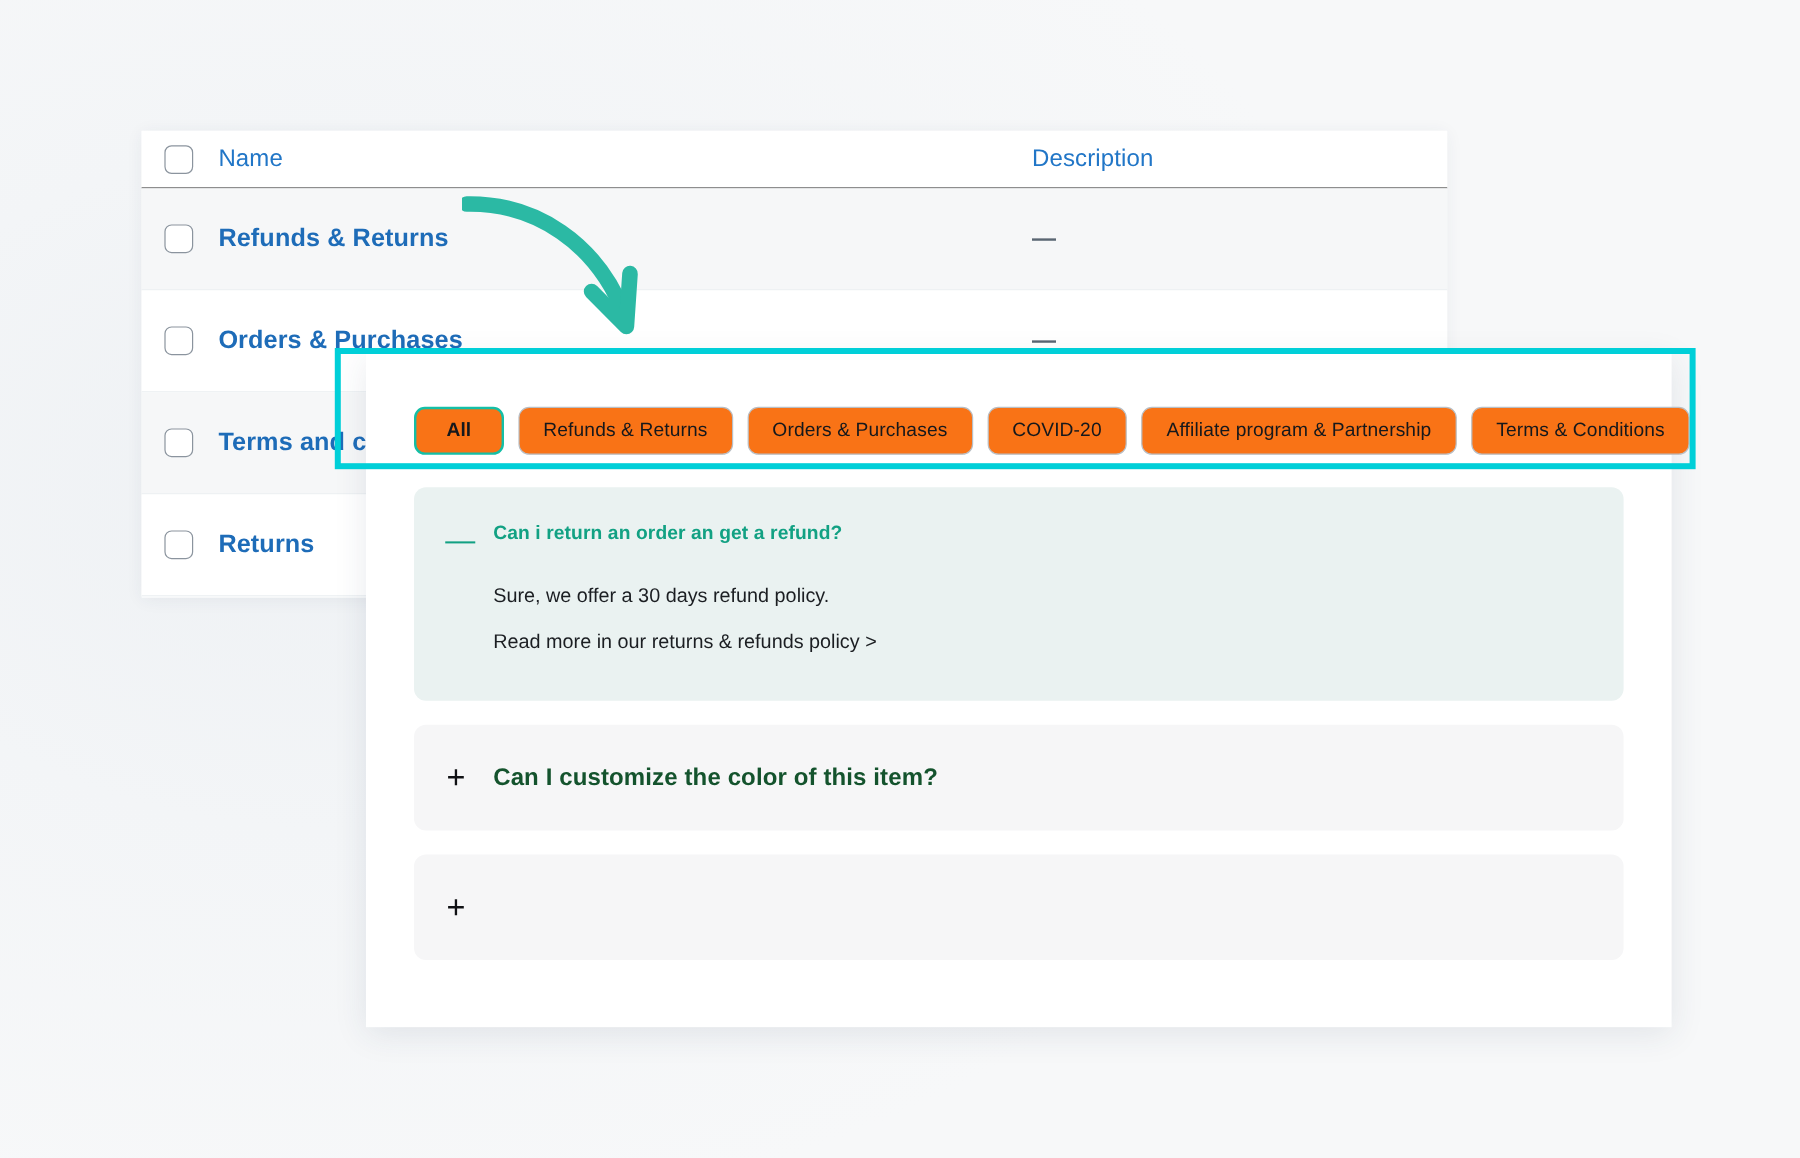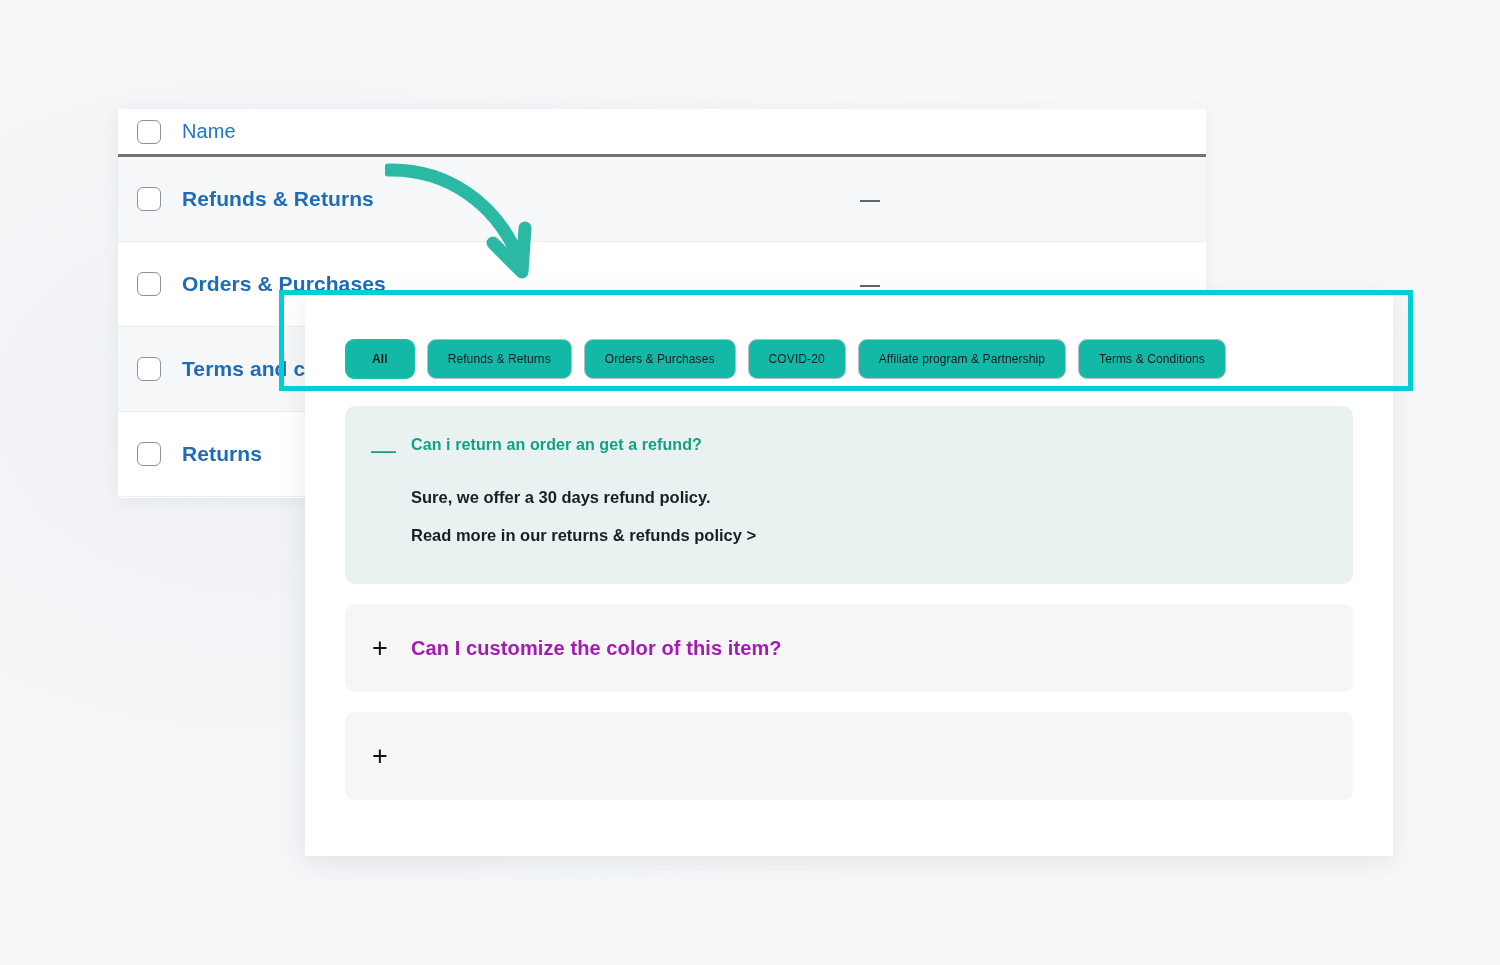--- a/index.html
+++ b/index.html
@@ -34,21 +34,21 @@
     height: 389px;
     background: #ffffff;
     box-shadow: 0 2px 14px rgba(36, 58, 84, 0.07);
   }
 
   .tbl-header {
     display: flex;
     align-items: center;
     height: 48px;
     background: #ffffff;
-    border-bottom: 3px solid #737373;
+    border-bottom: 1px solid #737373;
   }
 
   .tbl-row {
     display: flex;
     align-items: center;
     height: 85px;
     border-bottom: 1px solid #eceff2;
   }
   .tbl-row.shade { background: #f6f7f8; }
   .tbl-row.plain { background: #ffffff; }
@@ -123,23 +123,23 @@
     align-items: center;
     gap: 12px;
     padding: 34px 40px 0 40px;
     height: 96px;
   }
 
   .tab {
     height: 40px;
     border-radius: 9px;
     border: 1.4px solid #b9bec4;
-    background: #14b8a6;
+    background: #f97316;
     color: #15181c;
-    font-size: 12px;
+    font-size: 16px;
     font-weight: 400;
     display: flex;
     align-items: center;
     justify-content: center;
     padding: 0 20px;
     white-space: nowrap;
     letter-spacing: .1px;
   }
   .tab.active {
     border: 2px solid #14bfa6;
@@ -180,27 +180,27 @@
   .acc-item.open .acc-sign { color: #12a183; margin-top: 2px; }
   .acc-item.closed .acc-sign { color: #101114; font-size: 27px; }
 
   .acc-q-open {
     color: #12a183;
     font-size: 16px;
     font-weight: 700;
     letter-spacing: .1px;
   }
   .acc-q-closed {
-    color: #a21caf;
+    color: #14532d;
     font-size: 20px;
     font-weight: 700;
     letter-spacing: .1px;
   }
 
-  .acc-body { padding: 22px 22px 36px 66px; font-weight: bold; }
+  .acc-body { padding: 22px 22px 36px 66px; }
   .acc-line {
     color: #1b1e22;
     font-size: 16.5px;
     line-height: 1.55;
     margin-bottom: 12px;
   }
   .acc-line:last-child { margin-bottom: 0; }
 
   
   .highlight-box {
@@ -219,20 +219,23 @@
 <div class="backdrop"></div>
 
 <div class="table-card">
 
   <div class="tbl-header">
     <div class="cell-check">
       <div class="chk"></div>
     </div>
     <div class="cell-name">
       <span class="hdr-text">Name</span>
+    </div>
+    <div class="cell-desc">
+      <span class="hdr-text">Description</span>
     </div>
   </div>
 
   <div class="tbl-row shade">
     <div class="cell-check">
       <div class="chk"></div>
     </div>
     <div class="cell-name">
       <span class="row-name">Refunds &amp; Returns</span>
     </div>

